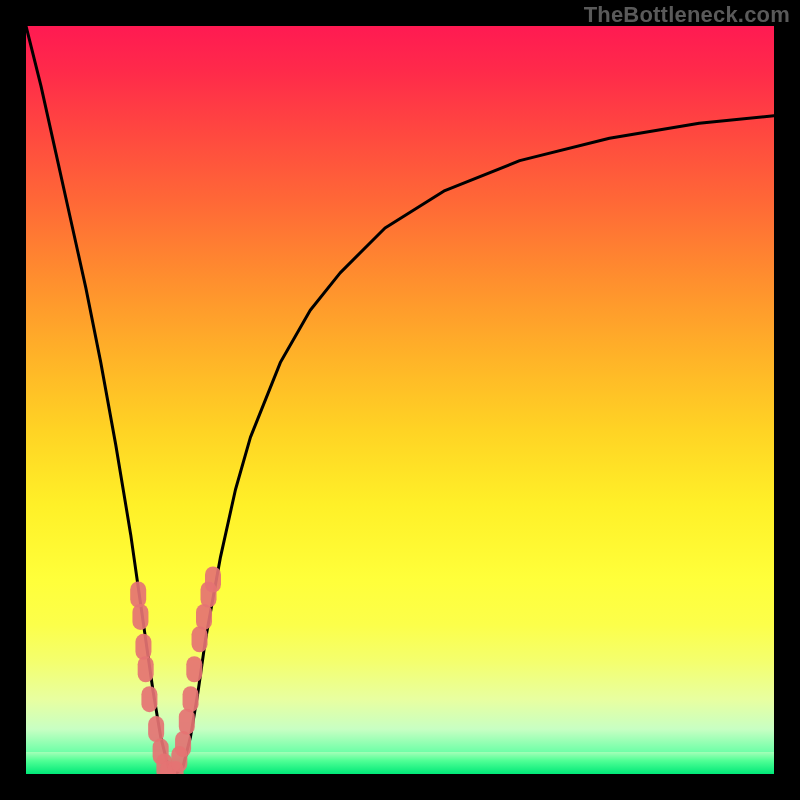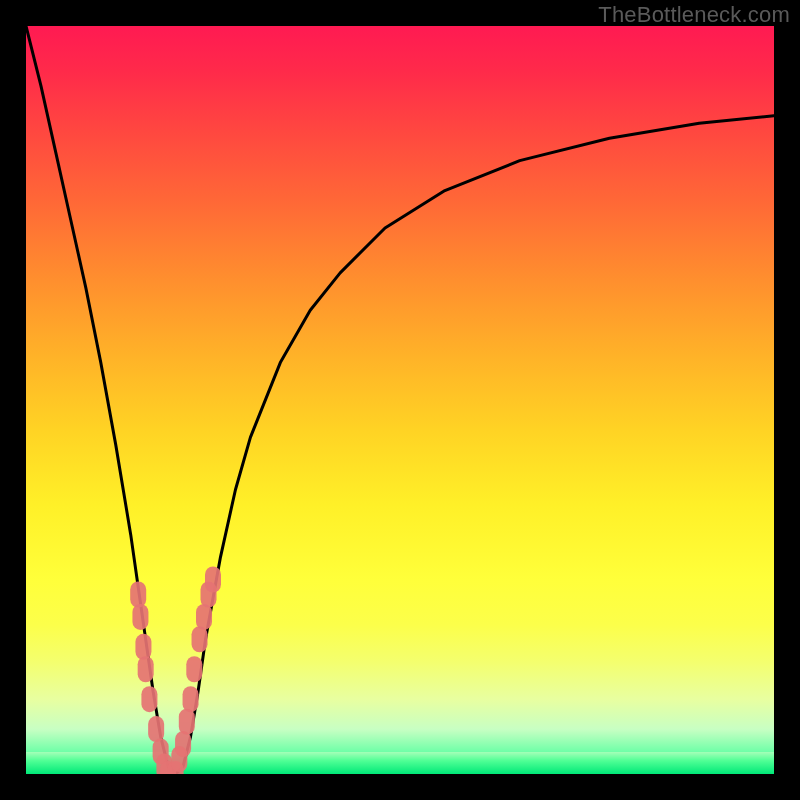--- a/index.html
+++ b/index.html
@@ -63,21 +63,21 @@
   .svg-layer {
     position: absolute;
     inset: 0;
   }
   .watermark {
     position: absolute;
     top: 2px;
     right: 10px;
     color: #5a5a5a;
     font-size: 22px;
-    font-weight: 400;
+    font-weight: 700;
     letter-spacing: 0.2px;
     font-family: Arial, Helvetica, sans-serif;
   }
 </style>
 </head>
 <body>
 
 <div class="frame">
 
   <div class="plot-area">

